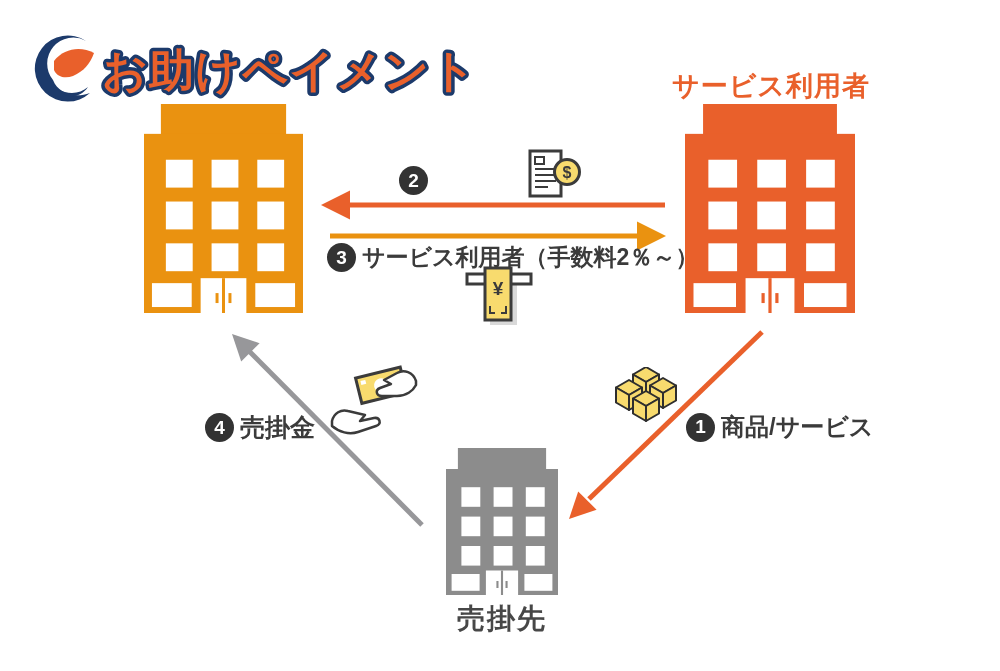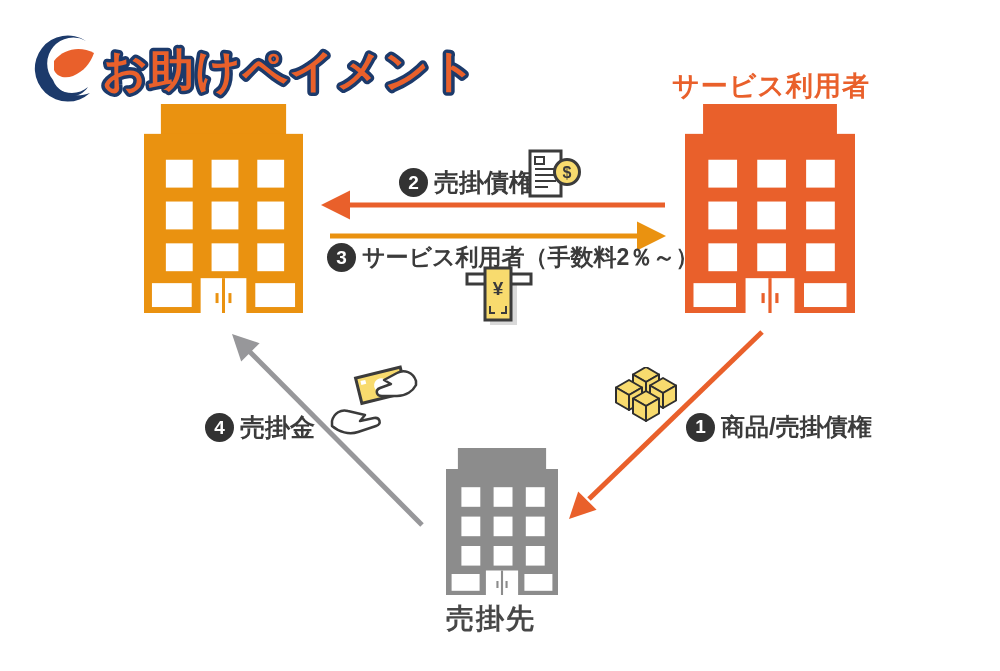--- a/index.html
+++ b/index.html
@@ -15,21 +15,21 @@
   
   .logo-icon{position:absolute;left:28px;top:33px;width:72px;height:72px;}
   .logo-word-svg{position:absolute;left:100px;top:38px;width:340px;height:64px;overflow:visible;}
   .logo-word{fill:var(--orange-red);stroke:var(--logo-navy);stroke-width:7px;paint-order:stroke;
     stroke-linejoin:round;font-weight:800;font-size:45px;letter-spacing:1px;
     font-family:"Liberation Sans","DejaVu Sans",sans-serif;}
 
   
   .service-user-title{position:absolute;left:672px;top:52px;font-size:27px;font-weight:800;
     letter-spacing:1px;color:var(--orange-red);margin-top:16px;}
-  .customer-title{position:absolute;left:446px;top:600px;width:112px;
+  .customer-title{position:absolute;left:446px;top:600px;width:112px;text-align:center;
     font-size:28px;font-weight:800;letter-spacing:2px;color:#474747;}
 
   
   .building{position:absolute;}
   .building svg{display:block;width:100%;height:100%;}
   .b-left{left:144px;top:104px;width:159px;height:209px;color:var(--amber);}
   .b-right{left:685px;top:104px;width:170px;height:209px;color:var(--orange-red);}
   .b-gray{left:446px;top:448px;width:112px;height:147px;color:var(--gray-building);}
 
   
@@ -159,36 +159,35 @@
       <polygon points="569,519 596.6,509.8 578.2,491.4" fill="var(--orange-red)"></polygon>
     </g>
     <g>
       <line x1="422" y1="525" x2="249" y2="351" stroke="var(--gray-arrow)" stroke-width="5"></line>
       <polygon points="232,334 259.6,343.2 241.2,361.6" fill="var(--gray-arrow)"></polygon>
     </g>
   </svg>
 
   <div class="flow-label lab-2">
     <span class="badge">2</span>
-    <span>売掛債権</span>
   </div>
 
   <div class="flow-label lab-3">
     <span class="badge">3</span>
     <span>サービス利用者（手数料2％～）</span>
   </div>
 
   <div class="flow-label lab-4">
     <span class="badge">4</span>
     <span>売掛金</span>
   </div>
 
   <div class="flow-label lab-1">
     <span class="badge">1</span>
-    <span>商品/売掛債権</span>
+    <span>商品/サービス</span>
   </div>
 
   <svg class="mini-icon ic-invoice" viewBox="0 0 54 52">
     <rect x="3" y="3" width="31" height="45" fill="#fff" stroke="var(--icon-outline)" stroke-width="3"></rect>
     <rect x="8" y="9" width="9" height="7" class="outline"></rect>
     <line x1="8" y1="21" x2="29" y2="21" class="outline"></line>
     <line x1="8" y1="27" x2="29" y2="27" class="outline"></line>
     <line x1="8" y1="33" x2="29" y2="33" class="outline"></line>
     <line x1="8" y1="39" x2="21" y2="39" class="outline"></line>
     <circle cx="40" cy="24" r="12.5" class="yellow-fill" stroke="var(--icon-outline)" stroke-width="3"></circle>

